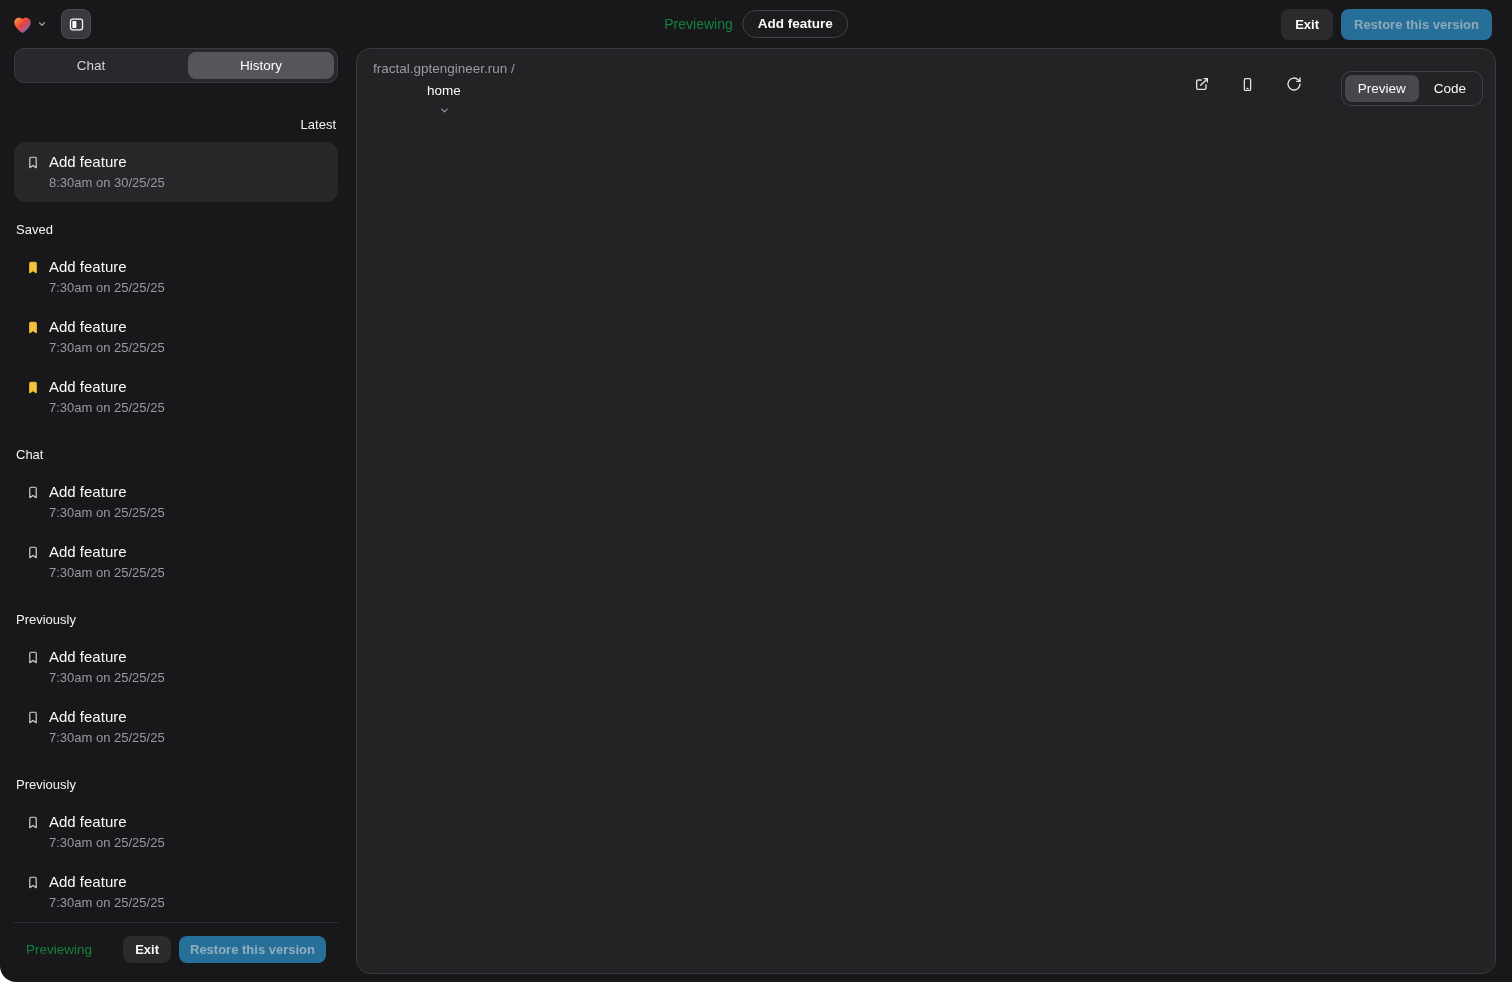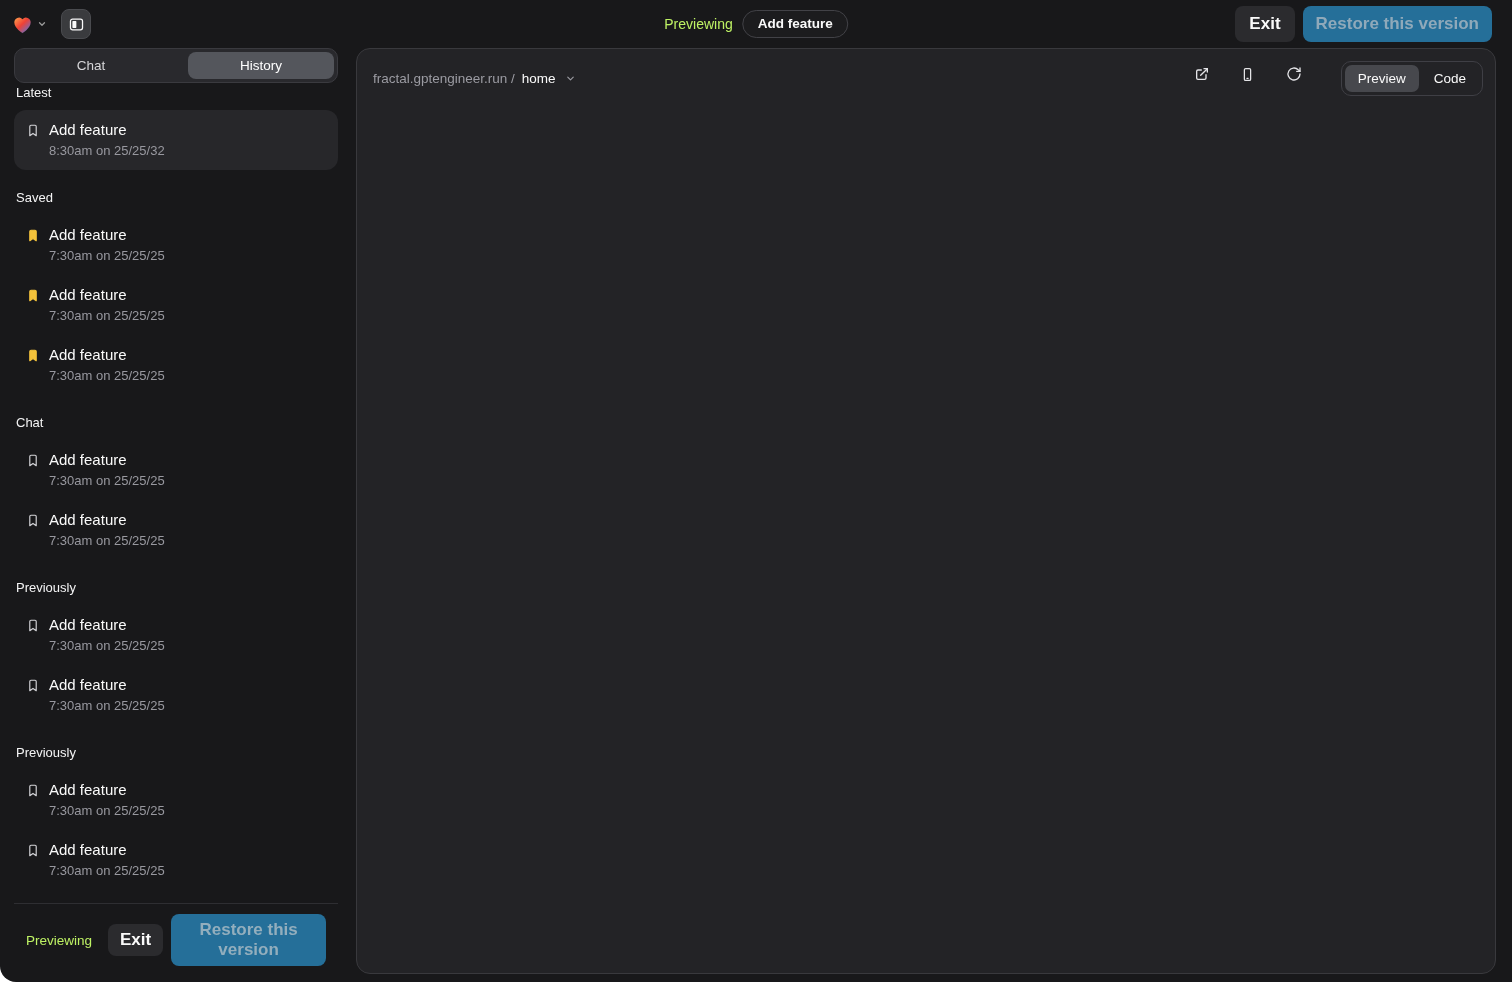--- a/index.html
+++ b/index.html
@@ -12,48 +12,48 @@
 
   
   .topbar { height:48px; flex:0 0 48px; display:flex; align-items:center; padding:0 20px 0 12px; position:relative; }
   .brand { display:flex; align-items:center; gap:4px; cursor:pointer; }
   .brand .chev { color:#9a9a9a; display:flex; }
   .panel-toggle {
     width:30px; height:30px; margin-left:14px; border-radius:8px;
     background:#3a3b3e; border:1px solid #4a4b4f; display:flex; align-items:center; justify-content:center; cursor:pointer;
   }
   .topbar-center { position:absolute; left:50%; top:0; height:48px; transform:translateX(-50%); display:flex; align-items:center; gap:10px; }
-  .muted-label { color:#bef264; font-size:14px; }
+  .muted-label { color:#15803d; font-size:14px; }
   .version-pill {
     border:1px solid #424247; border-radius:999px; padding:5px 14px 6px;
     font-size:13.5px; font-weight:600; color:#fafafa; background:rgba(255,255,255,0.02); cursor:pointer;
   }
   .topbar-right { margin-left:auto; display:flex; align-items:center; gap:8px; }
-  .btn { border:none; border-radius:8px; font-family:inherit; font-size:17px; cursor:pointer; }
+  .btn { border:none; border-radius:8px; font-family:inherit; font-size:13px; cursor:pointer; }
   .btn-exit { background:#2b2b2e; color:#fafafa; padding:8px 14px; font-weight:600; }
   .btn-restore { background:#256f99; color:#8fa9ba; padding:8px 13px; font-weight:600; }
 
   
   .main { flex:1; display:flex; padding:0 16px 8px 14px; gap:18px; min-height:0; }
 
   
   .sidebar { width:324px; flex:0 0 324px; display:flex; flex-direction:column; min-height:0; padding-bottom:8px; }
   .tabs {
     display:flex; background:#29292d; border:1px solid #3a3a3f; border-radius:10px;
     padding:3px; height:35px; flex:0 0 35px;
   }
   .tab {
     flex:1; display:flex; align-items:center; justify-content:center;
     font-size:13.5px; color:#d6d6d9; border-radius:8px; cursor:pointer; background:transparent; border:none; font-family:inherit;
   }
   .tab.active { background:#54565c; color:#ffffff; font-weight:500;margin-left:24px; }
 
   .history-list { flex:1; min-height:0; overflow:hidden; padding:2px 0 0; }
   .section-title { font-size:13px; color:#f4f4f5; margin:20px 2px 10px; font-weight:500; }
-  .section:first-child .section-title { margin-top:0; }
+  .section:first-child .section-title { margin-top:32px;text-align:right; }
   .history-item { display:flex; align-items:flex-start; gap:9px; padding:11px 12px 12px; border-radius:12px; cursor:pointer; }
   .history-item.highlighted { background:#27272a; }
   .bookmark-icon { flex:0 0 14px; margin-top:2px; display:flex; color:#d4d4d8; }
   .bookmark-icon svg { stroke:currentColor; fill:none; }
   .bookmark-icon.saved { color:#f5c33b; }
   .bookmark-icon.saved svg { fill:#f5c33b; stroke:#f5c33b; }
   .item-text { display:flex; flex-direction:column; gap:5px; }
   .item-title { font-size:15px; color:#fafafa; font-weight:500; }
   .item-time { font-size:13px; color:#98989f; }
 
@@ -65,21 +65,21 @@
   .footer-spacer { flex:1; }
   .btn-exit-sm { background:#2b2b2e; color:#fafafa; padding:6px 12px; font-weight:600; }
   .btn-restore-sm { background:#256f99; color:#93aebd; padding:6px 11px; font-weight:600; }
 
   
   .preview-panel {
     flex:1; background:#232326; border:1px solid #39393d; border-radius:14px;
     display:flex; flex-direction:column; min-height:0;
   }
   .preview-header { display:flex; align-items:center; padding:12px 12px 10px 16px; }
-  .url-bar { display:flex; align-items:center; gap:7px; font-size:13.5px; cursor:pointer; }
+  .url-bar { display:flex; align-items:center; gap:7px; font-size:13.5px; cursor:pointer;flex-direction:column; }
   .url-prefix { color:#9b9ba2; }
   .url-page { color:#fafafa; font-weight:400; }
   .url-bar .chev { color:#9b9ba2; display:flex; margin-left:2px; }
   .header-actions { margin-left:auto; display:flex; align-items:flex-start; gap:20px; }
   .icon-btn { width:26px; height:26px; display:flex; align-items:center; justify-content:center; background:transparent; border:none; color:#e4e4e7; cursor:pointer; border-radius:6px; }
   .view-toggle {
     display:flex; margin-left:14px; border:1px solid #3f3f45; border-radius:10px; padding:3px; gap:2px; background:#232326;
   }
   .view-seg { border:none; background:transparent; color:#fafafa; font-family:inherit; font-size:13.5px; font-weight:500; padding:6px 13px; border-radius:7px; cursor:pointer; }
   .view-seg.active { background:#47484d; }
@@ -143,21 +143,21 @@
     <div class="section-title">Latest</div>
     <div class="section-items">
   <div class="history-item highlighted">
     <span class="bookmark-icon unsaved">
       <svg width="14" height="15" viewBox="0 0 24 24" stroke-width="2" stroke-linecap="round" stroke-linejoin="round">
                     <path d="M17.5 21l-5.5-4-5.5 4V5a2 2 0 0 1 2-2h7a2 2 0 0 1 2 2z"></path>
                   </svg>
     </span>
     <span class="item-text">
       <span class="item-title">Add feature</span>
-      <span class="item-time">8:30am on 25/25/32</span>
+      <span class="item-time">8:30am on 30/25/25</span>
     </span>
   </div>
 </div>
   </div>
 
   <div class="section">
     <div class="section-title">Saved</div>
     <div class="section-items">
   <div class="history-item">
     <span class="bookmark-icon saved">

